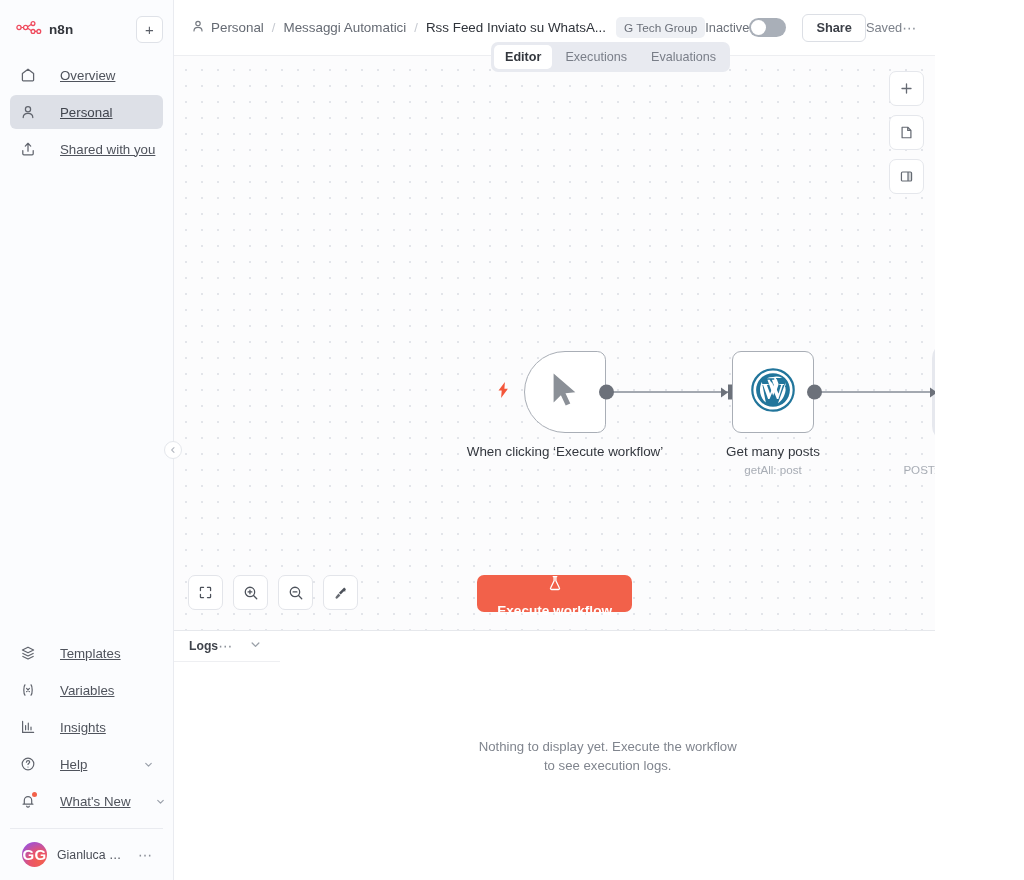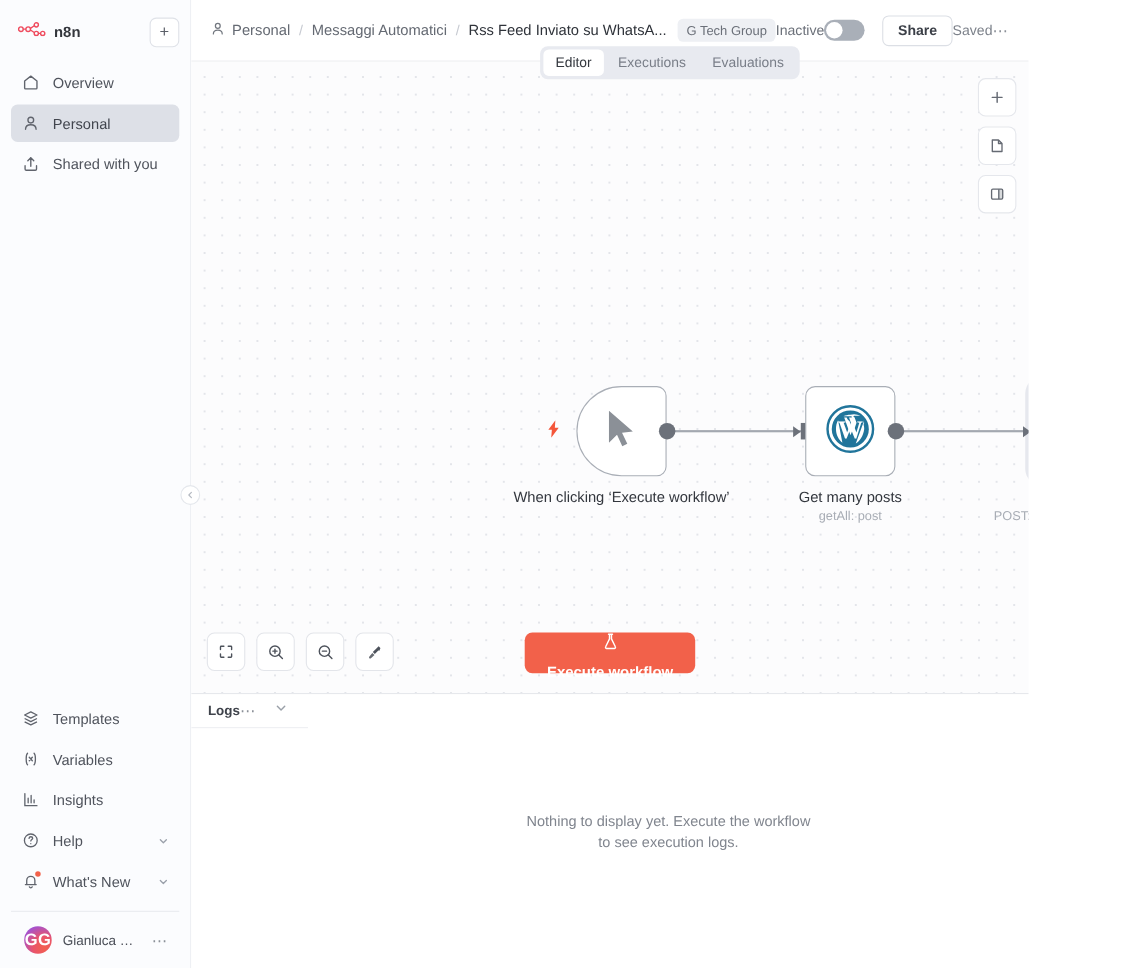--- a/index.html
+++ b/index.html
@@ -23,24 +23,24 @@
   .sb-top { padding: 14px 10px 0 10px; }
   .sb-brandrow { display: flex; align-items: center; justify-content: space-between; height: 30px; margin-bottom: 14px; }
   .sb-brand { display: flex; align-items: center; gap: 7px; padding-left: 6px; }
   .sb-brand-name { font-size: 13.5px; font-weight: bold; color: #33363c; letter-spacing: .1px; }
   .sb-plus {
     width: 27px; height: 27px; border: 1px solid #dfe2e8; border-radius: 6px;
     background: #fff; display: flex; align-items: center; justify-content: center;
     color: #5b5f68; font-size: 15px; line-height: 1; cursor: pointer;
   }
   .sb-item {
-    display: flex; align-items: center; gap: 12px;
+    display: flex; align-items: center; gap: 24px;
     height: 34px; padding: 0 9px; margin-bottom: 3px;
     border-radius: 6px; cursor: pointer;
-    font-size: 13.3px; color: #4f535c; white-space: nowrap;
+    font-size: 13.3px; color: #4f535c; white-space: nowrap; text-decoration: underline;
   }
   .sb-item .ico { width: 17px; height: 17px; display: flex; align-items: center; justify-content: center; flex: none; color: #60646d; }
   .sb-item.active { background: #dde0e7; color: #41454e; }
   .sb-bottom { margin-top: auto; padding: 0 10px 0 10px; }
   .sb-item .chev { margin-left: auto; color: #9aa0aa; display: flex; align-items: center; }
   .sb-userrow {
     border-top: 1px solid #e9ebf0; margin-top: 10px;
     height: 52px; display: flex; align-items: center; gap: 10px;
     padding: 0 10px 0 12px; cursor: pointer;
   }
@@ -96,21 +96,21 @@
   
   .tabgroup {
     position: absolute; left: 317px; top: 42px;
     background: #e8eaf0; border-radius: 7px; padding: 3px;
     display: flex; gap: 2px; z-index: 14;
   }
   .tab {
     font-size: 12.6px; color: #797e88; padding: 5px 11px;
     border-radius: 5px; cursor: pointer; white-space: nowrap;
   }
-  .tab.active { background: #fff; color: #33373e; font-weight: normal; }
+  .tab.active { background: #fff; color: #33373e; font-weight: bold; }
 
   
   #canvas {
     flex: 1; position: relative; overflow: hidden;
     background-color: #fcfcfd;
     background-image: radial-gradient(#e3e5ea 1.05px, transparent 1.05px);
     background-size: 16px 16px;
     background-position: 4px 6px;
   }
 

